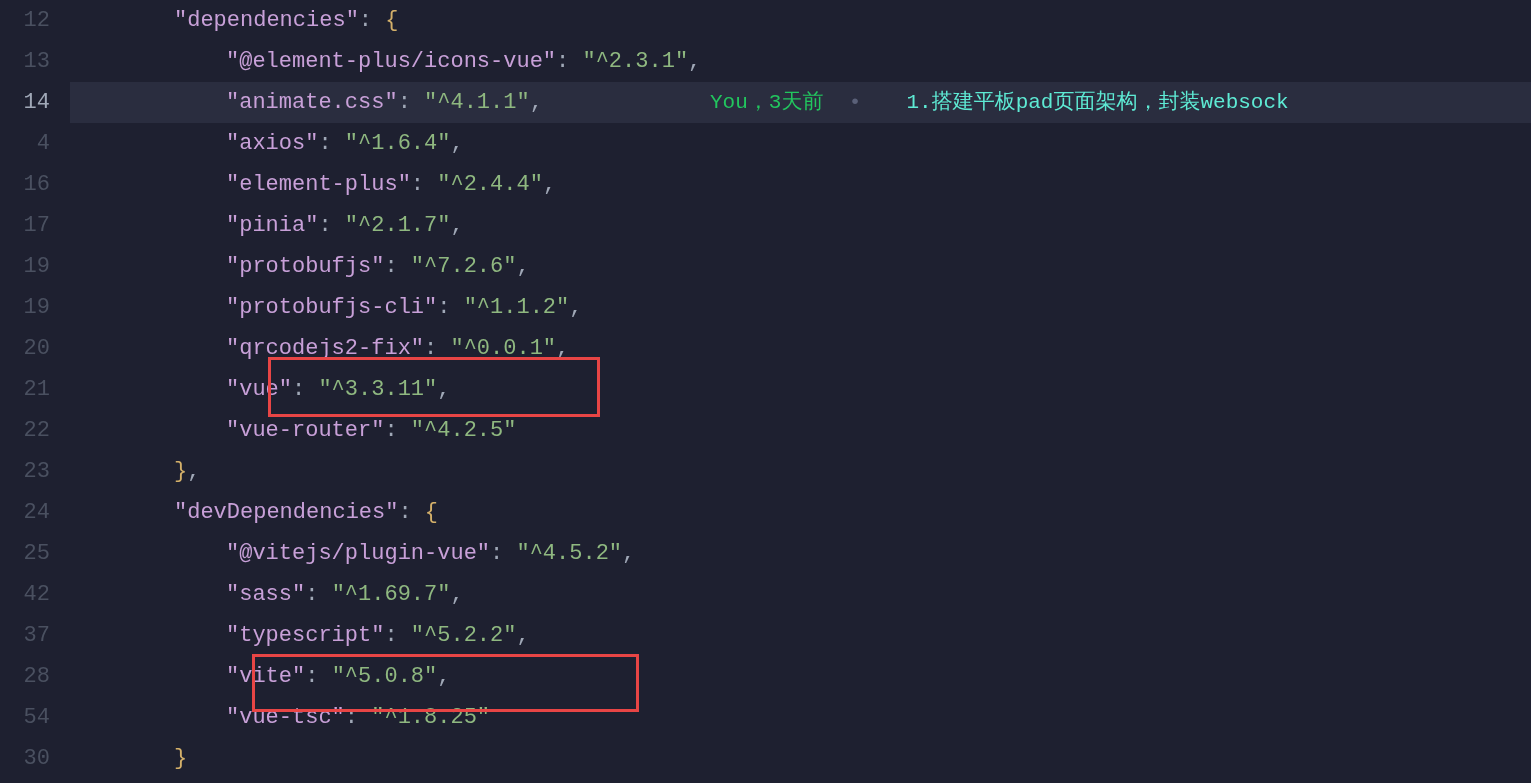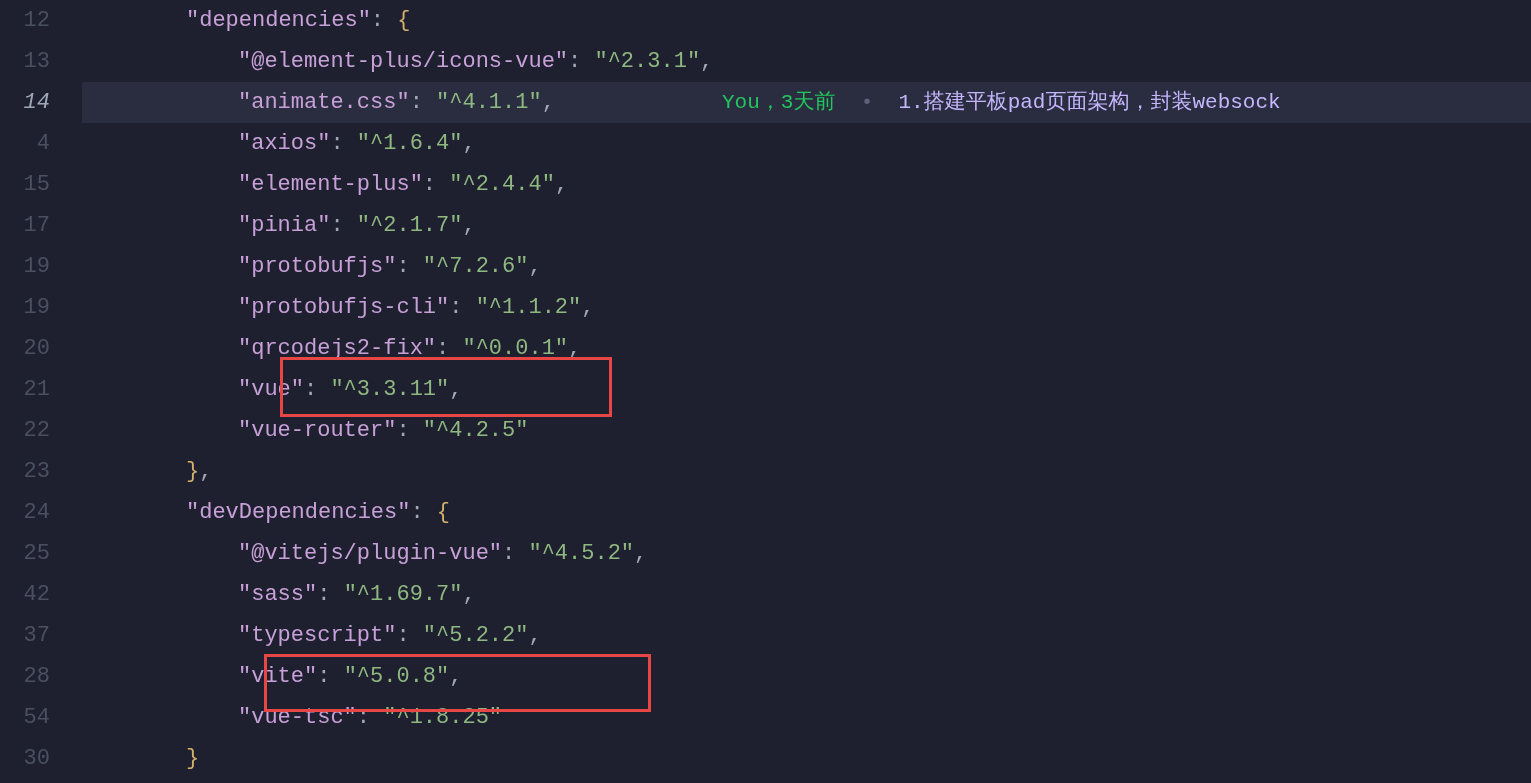--- a/index.html
+++ b/index.html
@@ -8,58 +8,56 @@
       font-family: 'Consolas', 'Monaco', 'Courier New', monospace;
       font-size: 22px;
       color: #a0a8b7;
       overflow: hidden;
       width: 1531px;
       height: 783px;
     }
     .editor {
       display: flex;
       height: 100%;
-      gap: 12px;
     }
     .gutter {
       width: 70px;
       text-align: right;
       padding-right: 20px;
       color: #4a5060;
       user-select: none;
       flex-shrink: 0;
     }
     .gutter .line-num {
       height: 41px;
       line-height: 41px;
     }
     .gutter .line-num.active {
       color: #a0a8b7;
-      font-style: italic;
     }
     .code {
       flex: 1;
       position: relative;
     }
     .line {
       height: 41px;
       line-height: 41px;
       white-space: pre;
       position: relative;
     }
     .line.active {
       background: #2a2d3f;
     }
     .key { color: #c8a0d8; }
     .colon { color: #a0a8b7; }
     .brace { color: #d4b06a; }
     .string { color: #8fb880; }
     .comma { color: #a0a8b7; }
     .git-author { color: #22c55e; }
-    .git-msg { color: #c4b5fd; }
+    .git-msg { color: #5eead4; margin-left: 20px; }
     .git-dot { color: #5a6078; }
     .highlight-box {
       position: absolute;
       border: 3px solid #e84545;
       pointer-events: none;
       z-index: 10;
     }
     .box1 {
       top: 357px;
       left: 198px;
@@ -85,21 +83,21 @@
   </style>
 </head>
 <body>
 
 <div class="editor">
   <div class="gutter" id="gutter">
       <div class="line-num">12</div>
       <div class="line-num">13</div>
       <div class="line-num active">14</div>
       <div class="line-num">4</div>
-      <div class="line-num">15</div>
+      <div class="line-num">16</div>
       <div class="line-num">17</div>
       <div class="line-num">19</div>
       <div class="line-num">19</div>
       <div class="line-num">20</div>
       <div class="line-num">21</div>
       <div class="line-num">22</div>
       <div class="line-num">23</div>
       <div class="line-num">24</div>
       <div class="line-num">25</div>
       <div class="line-num">42</div>

